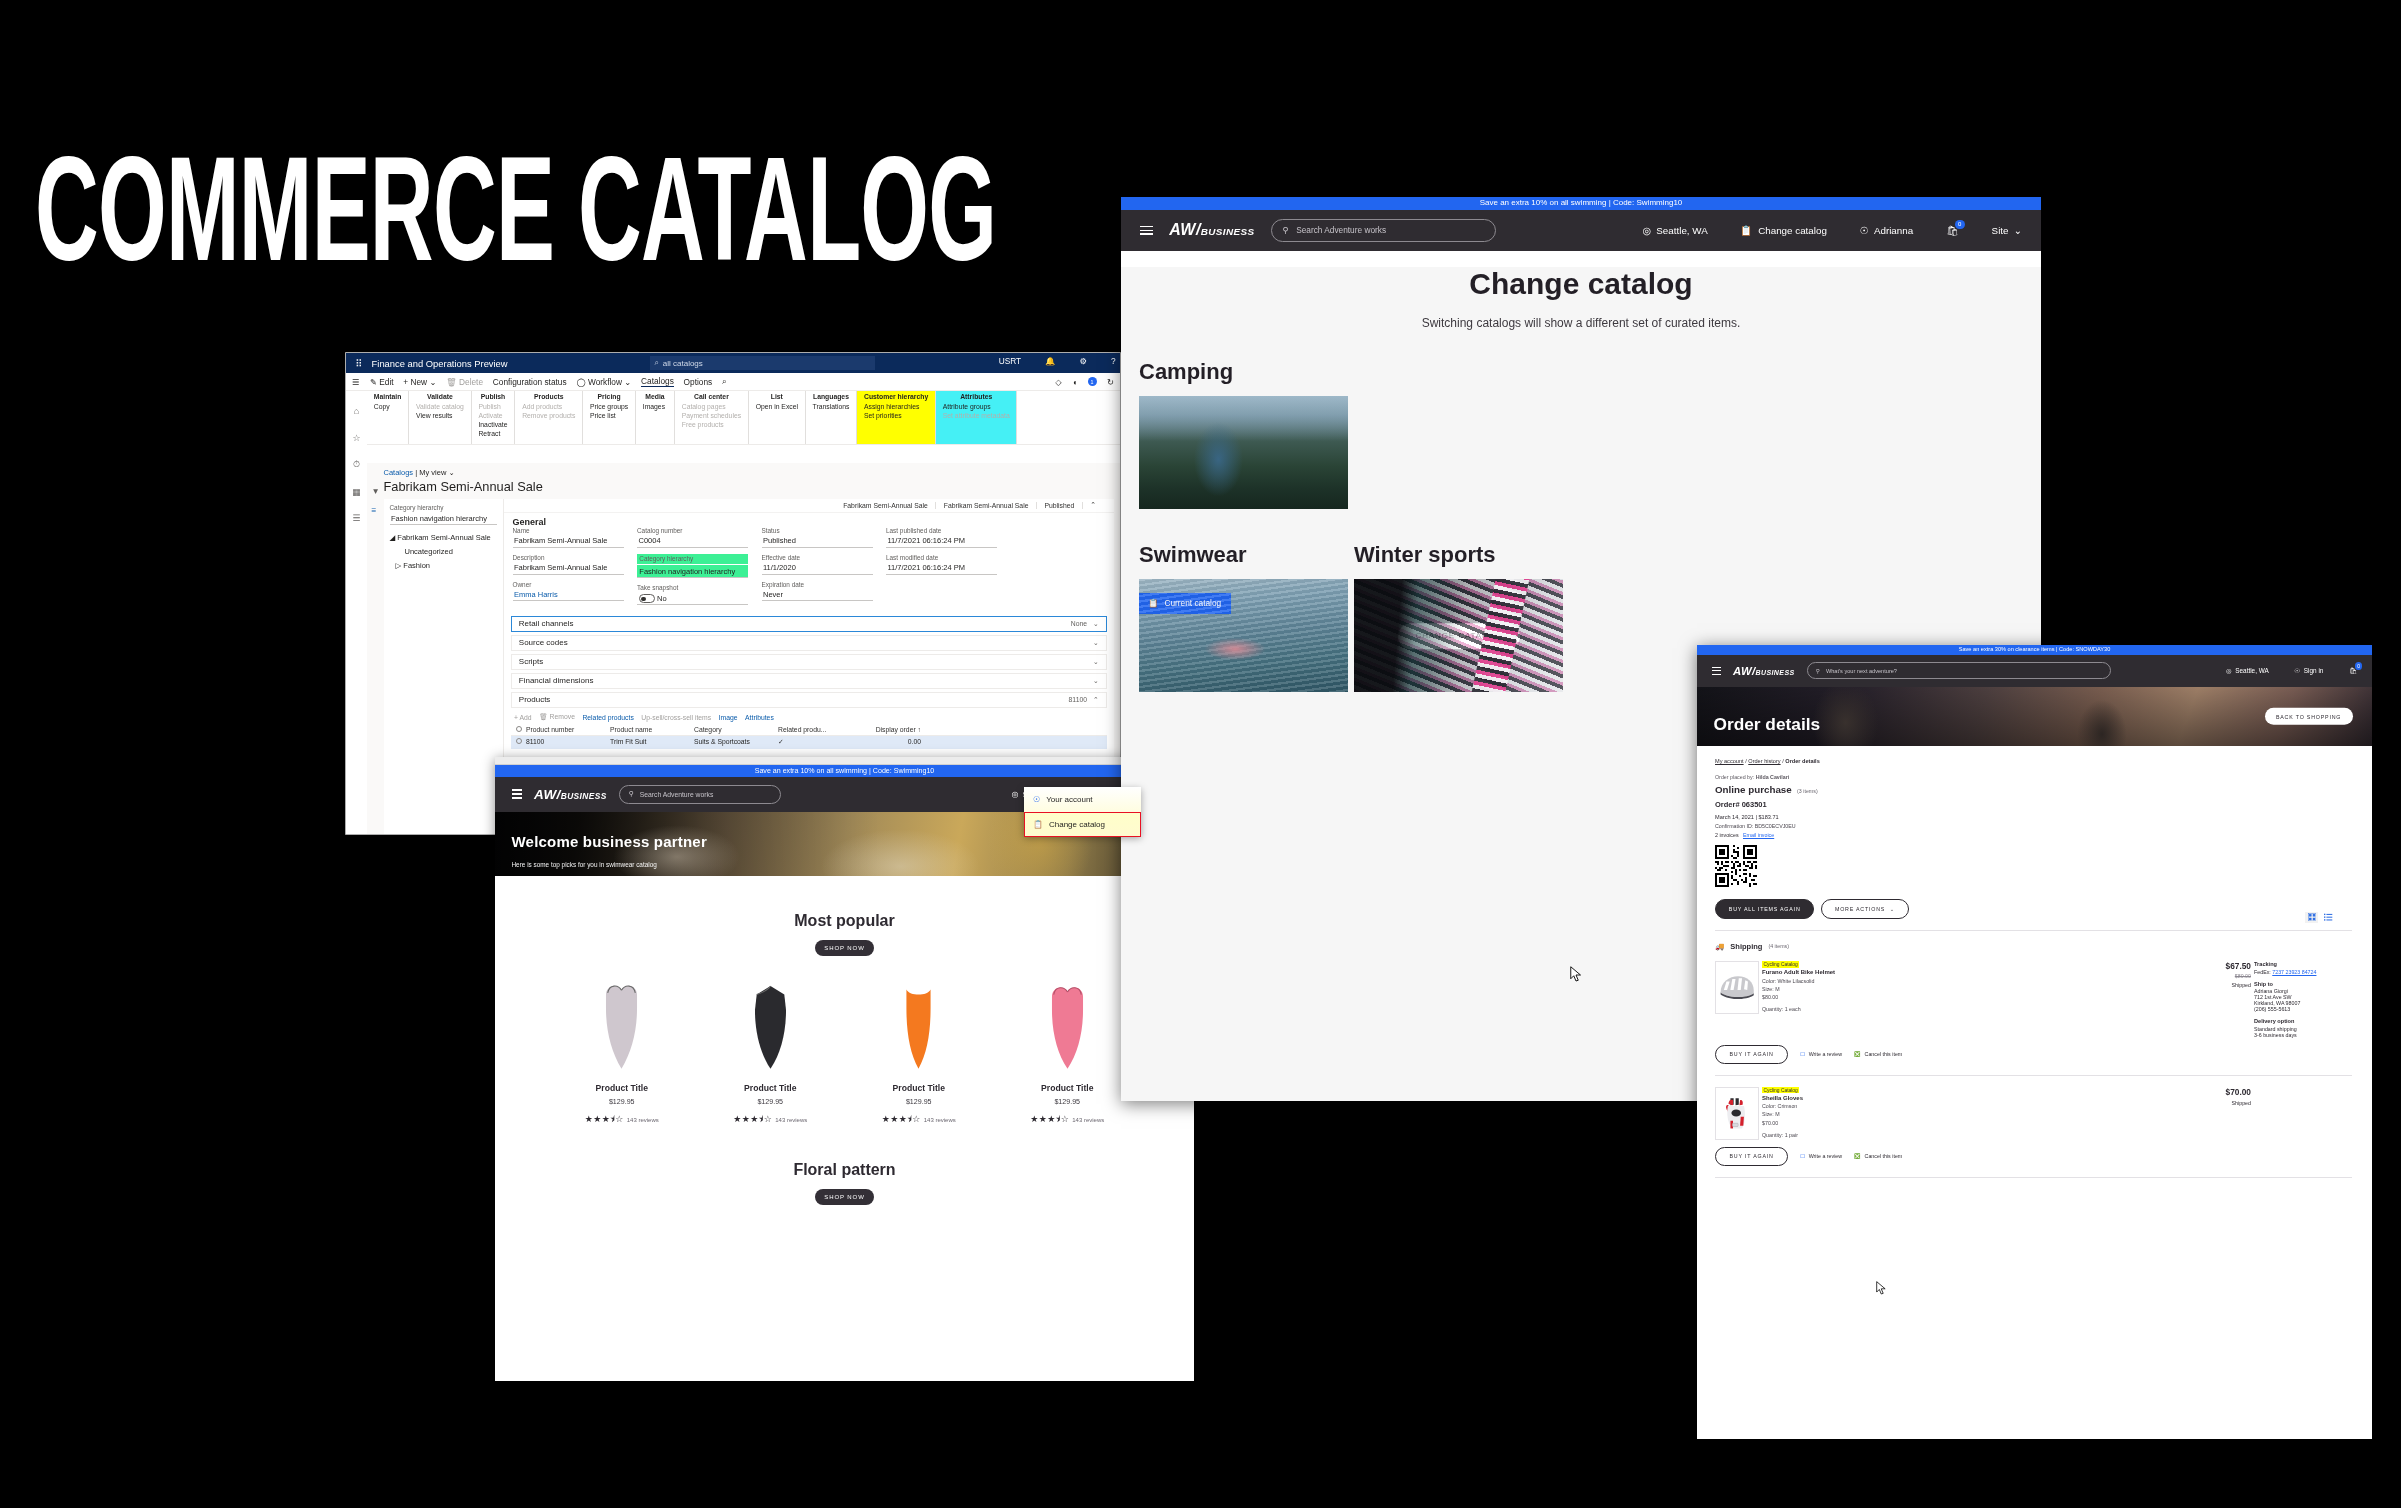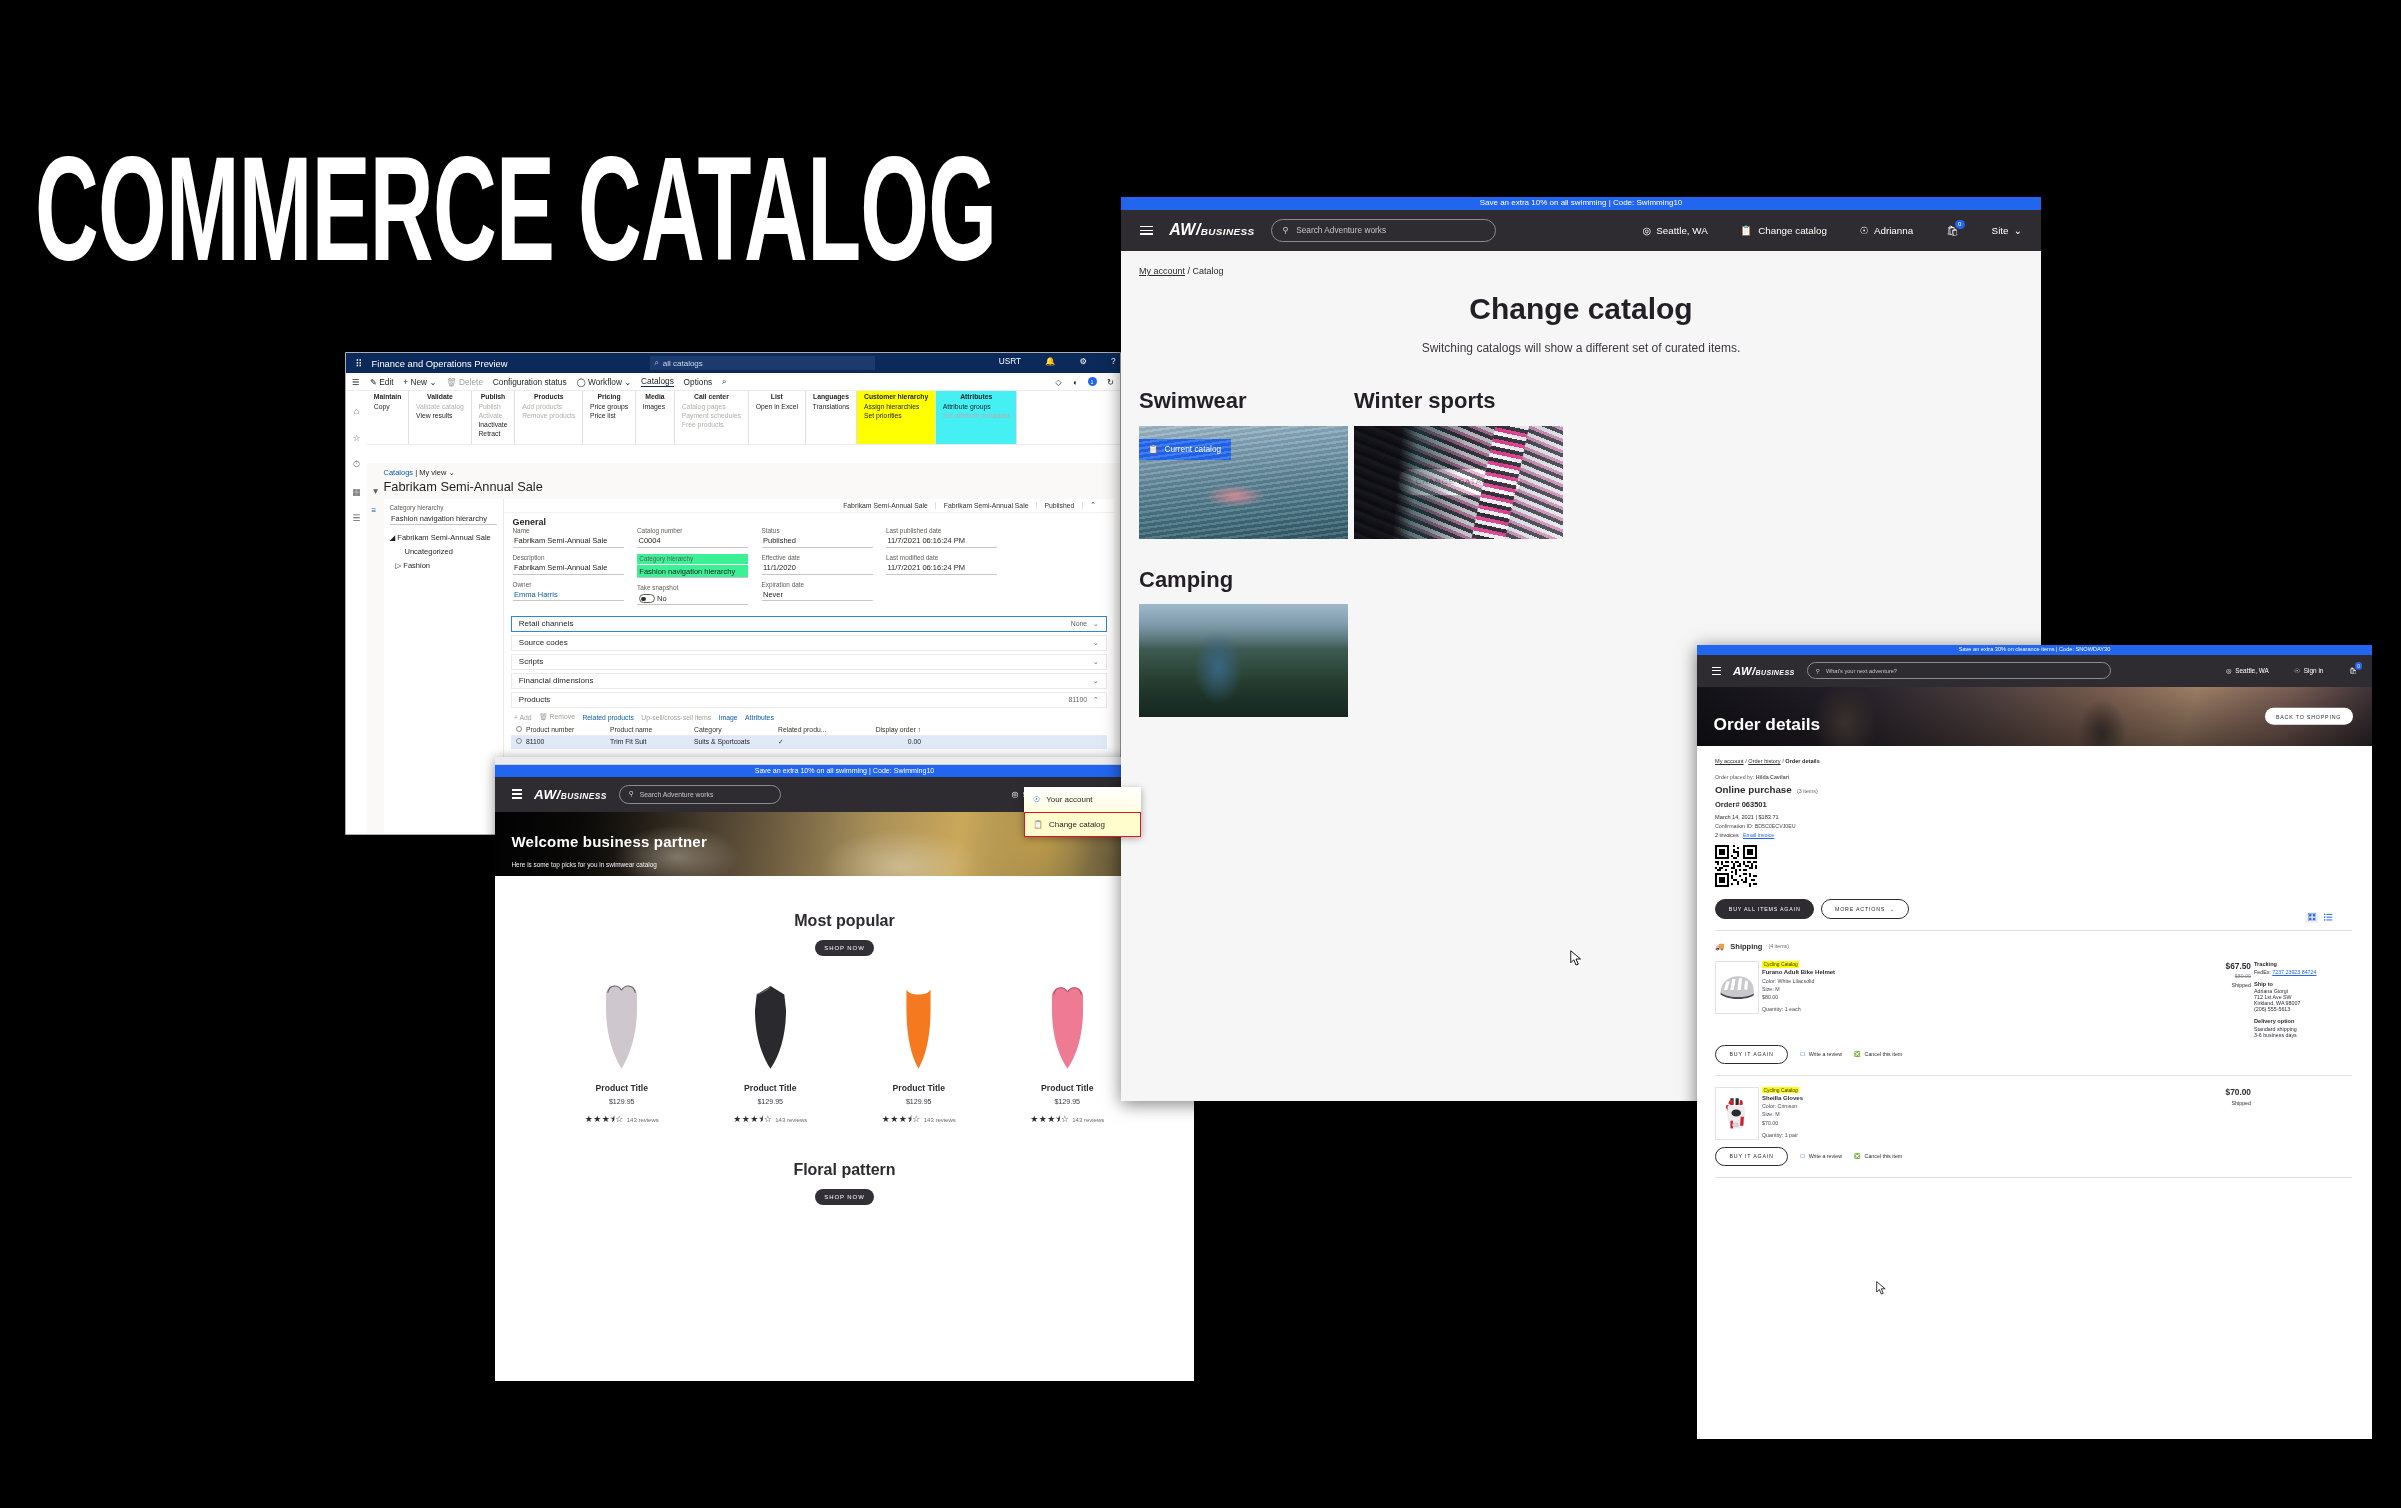--- a/index.html
+++ b/index.html
@@ -609,47 +609,44 @@
       <span>🛍</span>
       <span style="position:absolute;top:-5.3px;right:-6px;background:#2266f0;color:#fff;border-radius:50%;width:9.8px;height:9.8px;font-size:6px;display:flex;align-items:center;justify-content:center">0</span>
     </span>
     <span class="navitem" style="margin-left:16.5px">
       <span>Site</span>
       <span>⌄</span>
     </span>
   </div>
 
   <div class="content">
-    <div class="crumb">
-      <a href="#" style="text-decoration:underline">My account</a><span> / </span><span>Catalog</span>
-    </div>
     <h1>Change catalog</h1>
     <div class="sub">Switching catalogs will show a different set of curated items.</div>
 
+    <div class="cats" style="margin-top:28.6px" id="cats2">
+        <div class="cat">
+          <h2>Camping</h2>
+          <div class="thumb img-camp"></div>
+        </div>
+      </div>
     <div class="cats" id="cats1">
         <div class="cat">
           <h2>Swimwear</h2>
           <div class="thumb img-swim">
             <div class="badge">
               <span>📋</span>
               <span>Current catalog</span>
             </div>
           </div>
         </div>
         <div class="cat">
           <h2>Winter sports</h2>
           <div class="thumb img-winter">
             <div class="ccbtn">CHANGE CATALOG</div>
           </div>
-        </div>
-      </div>
-    <div class="cats" style="margin-top:28.6px" id="cats2">
-        <div class="cat">
-          <h2>Camping</h2>
-          <div class="thumb img-camp"></div>
         </div>
       </div>
 
     <svg class="cursor" width="12" height="16.5" viewBox="0 0 16 22">
       <path d="M1 1 L1 17 L5 13 L8 20 L11 19 L8 12 L14 12 Z" fill="#fff" stroke="#000" stroke-width="1.2"></path>
     </svg>
   </div>
 </div>
 
 <div class="win" id="aw3">

